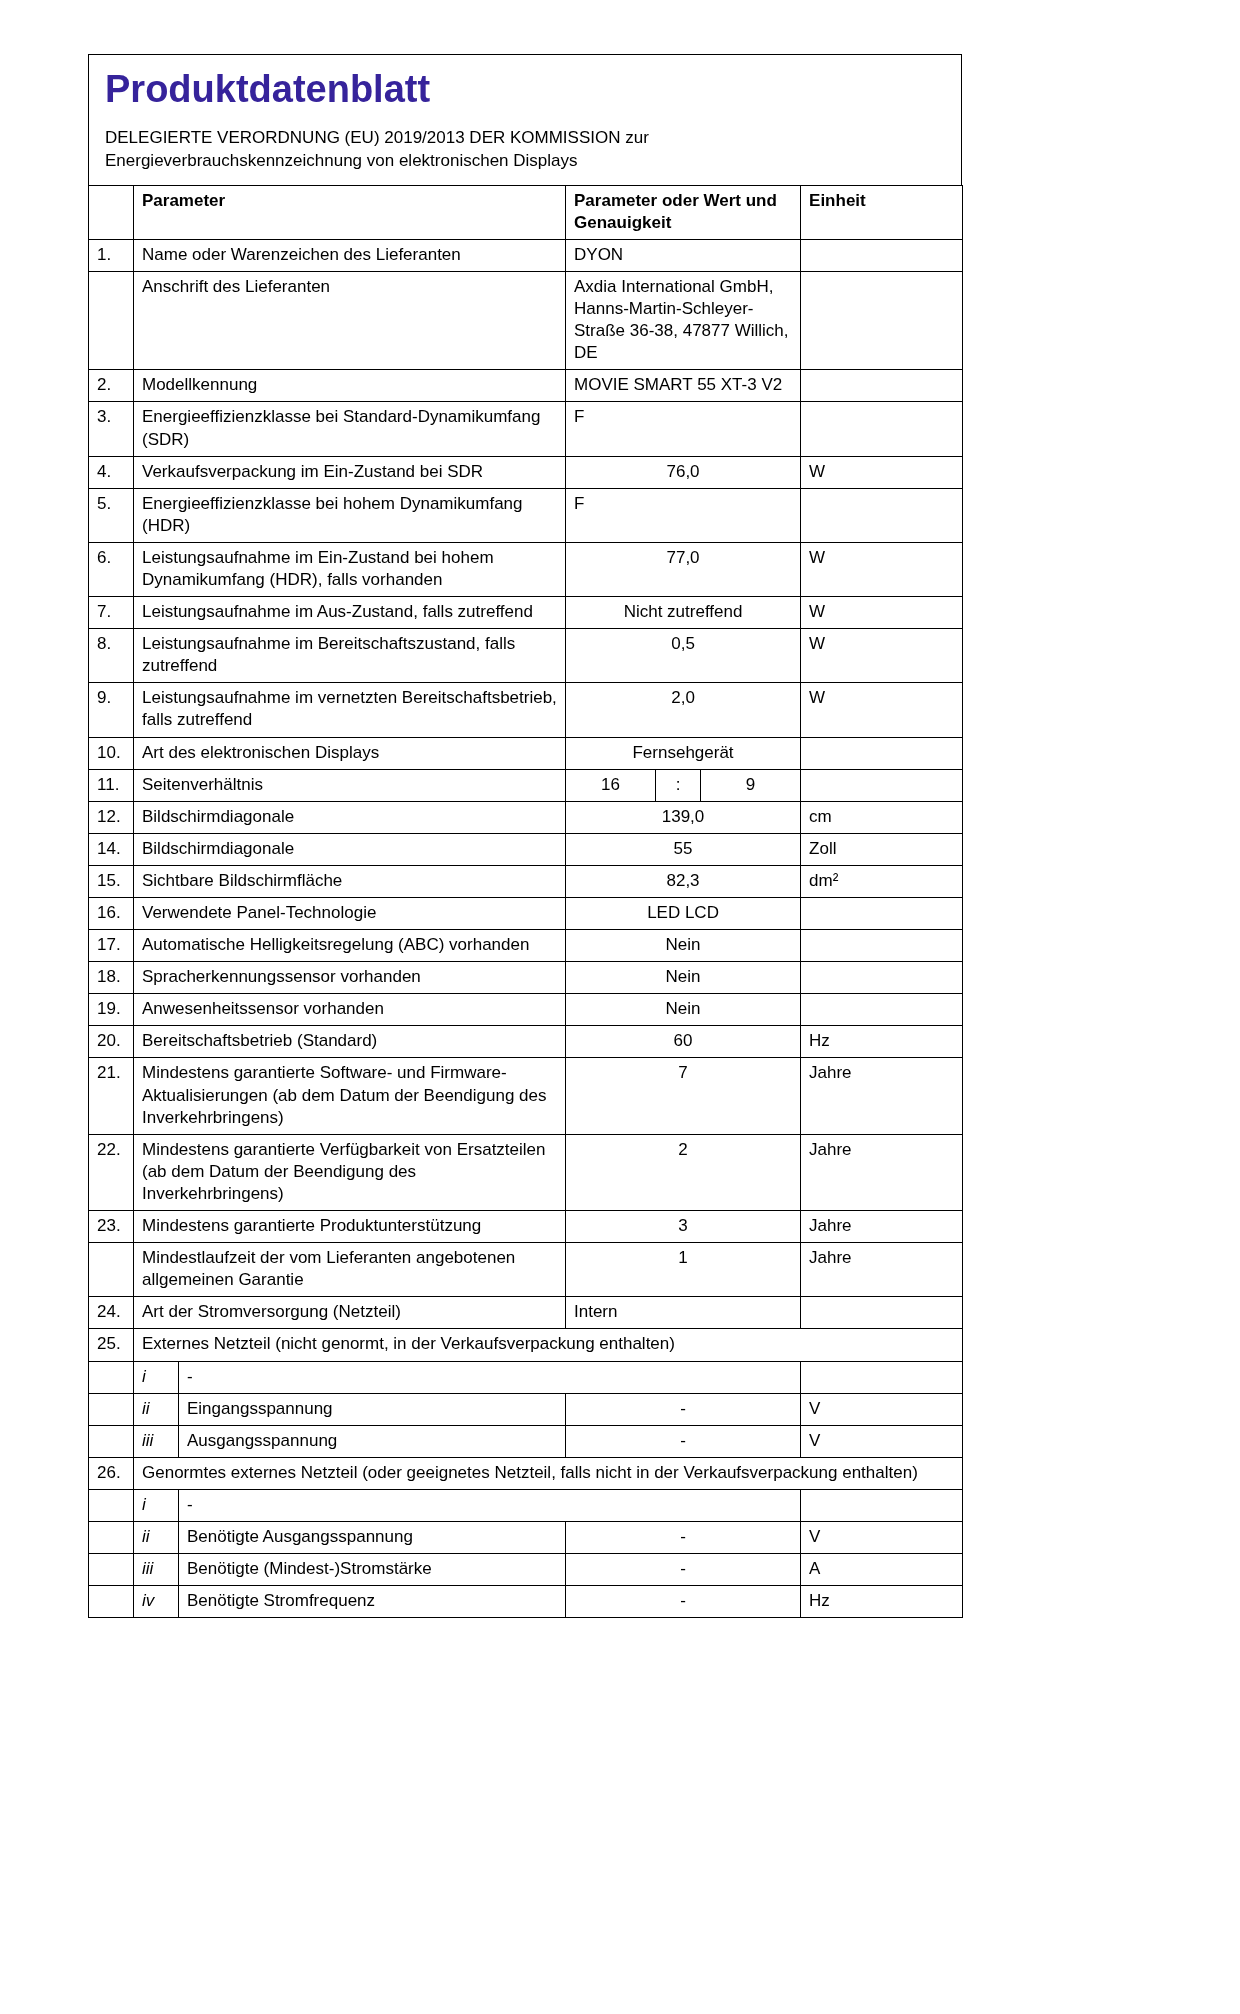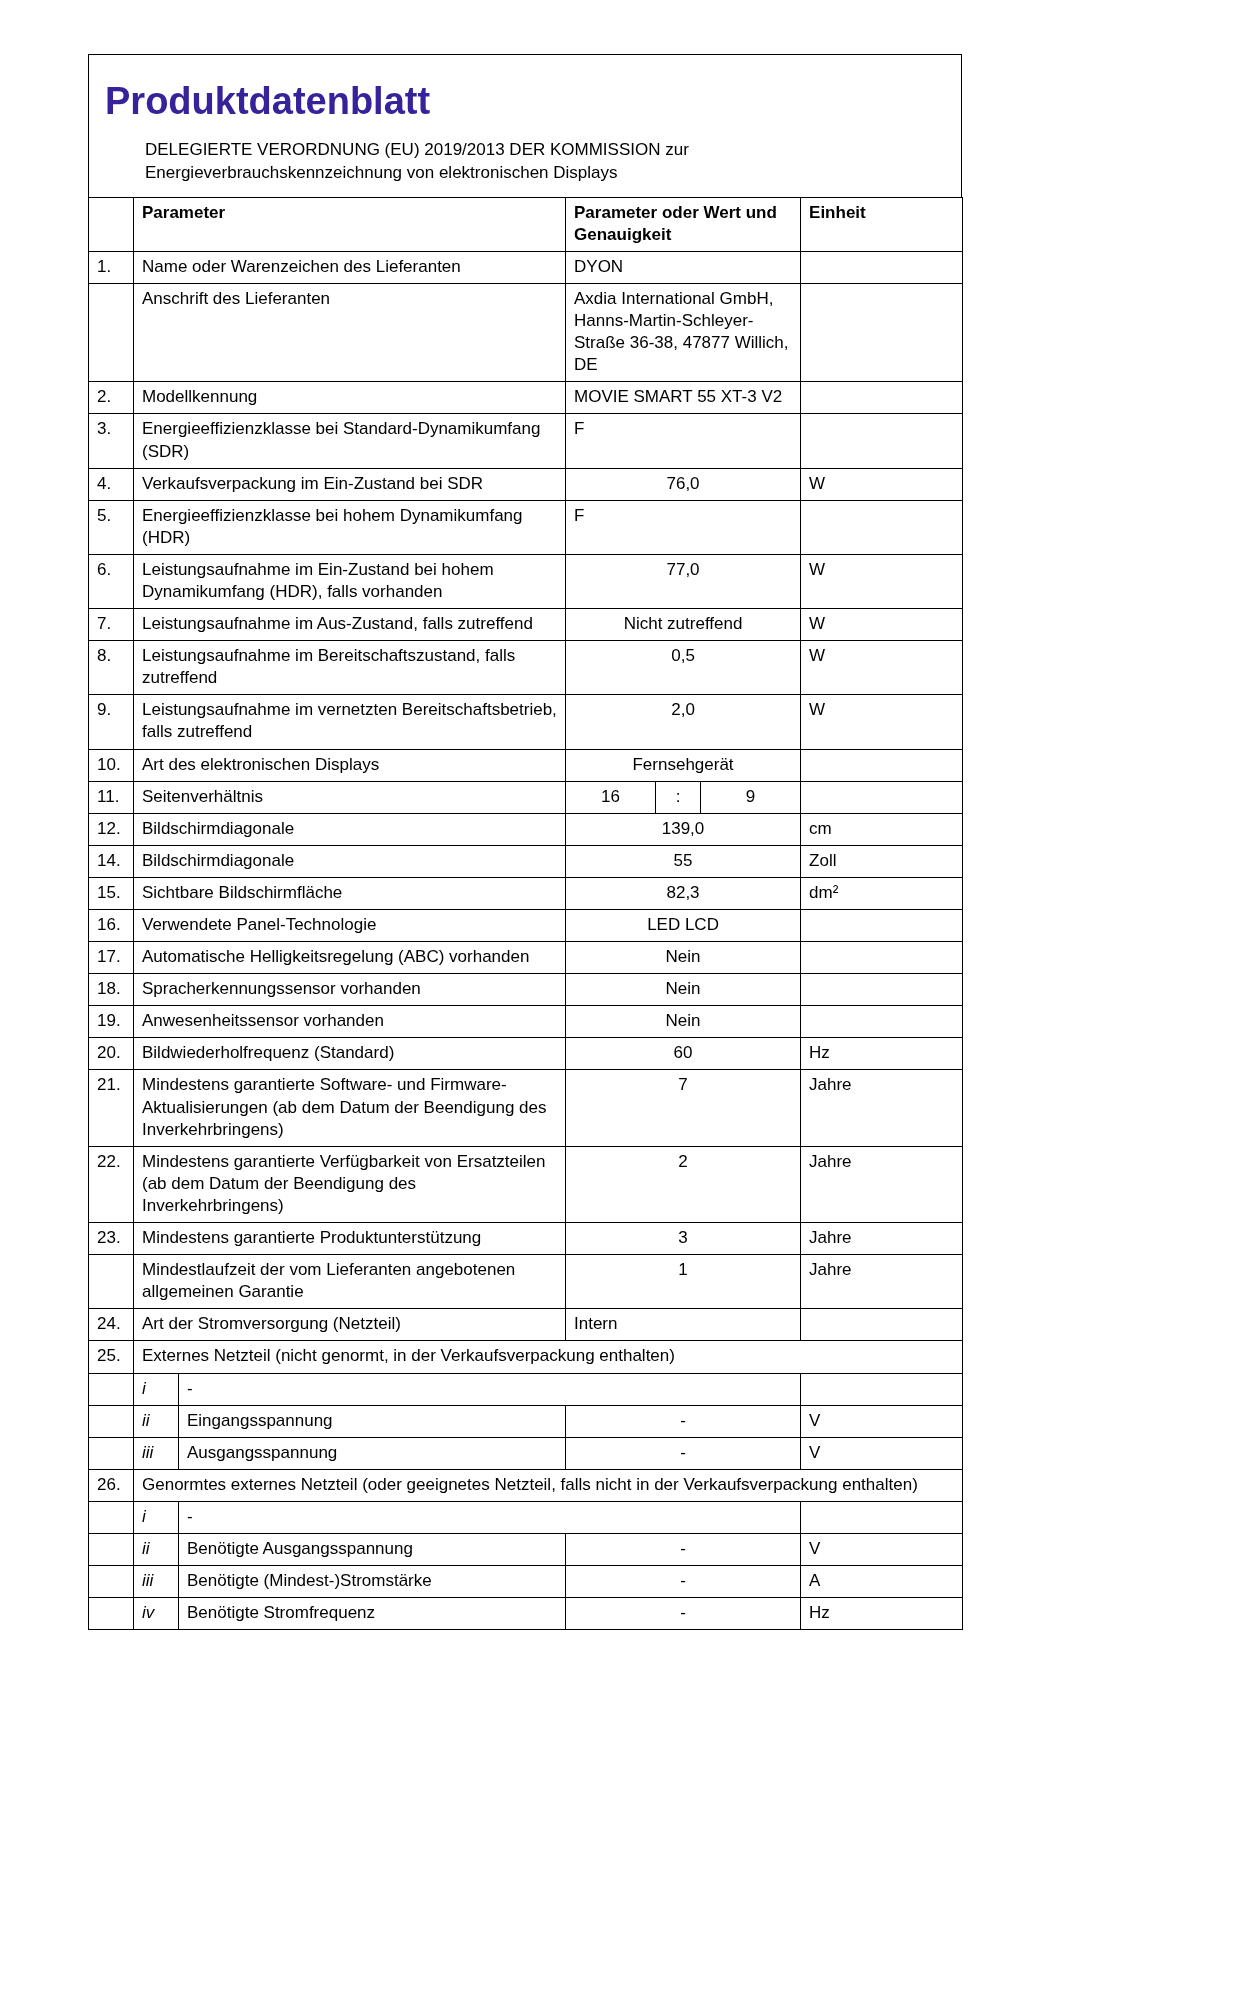--- a/index.html
+++ b/index.html
@@ -13,29 +13,28 @@
     width: 874px;
     margin: 54px 0 60px 88px;
   }
   .title-block {
     border: 1px solid #000;
     border-bottom: none;
     padding: 14px 16px 12px 16px;
     box-sizing: border-box;
   }
   .title-block h1 {
-    margin: 12px 0 16px 0;
+    margin: 0 0 16px 0;
     font-size: 38px;
     line-height: 1.1;
     font-weight: bold;
   }
   .subtitle {
     font-size: 17px;
     line-height: 1.35;
-    margin-left: 40px;
   }
   table.spec {
     border-collapse: collapse;
     table-layout: fixed;
     width: 874px;
     font-size: 17px;
     padding-left: 29px;
   }
   table.spec th,
   table.spec td {
@@ -196,21 +195,21 @@
           <td class="unit"></td>
         </tr>
         <tr>
           <td class="num">19.</td>
           <td class="param" colspan="2">Anwesenheitssensor vorhanden</td>
           <td class="val right" colspan="3">Nein</td>
           <td class="unit"></td>
         </tr>
         <tr>
           <td class="num">20.</td>
-          <td class="param" colspan="2">Bildwiederholfrequenz (Standard)</td>
+          <td class="param" colspan="2">Bereitschaftsbetrieb (Standard)</td>
           <td class="val right" colspan="3">60</td>
           <td class="unit">Hz</td>
         </tr>
         <tr>
           <td class="num">21.</td>
           <td class="param" colspan="2">Mindestens garantierte Software- und Firmware-Aktualisierungen (ab dem Datum der Beendigung des Inverkehrbringens)</td>
           <td class="val right" colspan="3">7</td>
           <td class="unit">Jahre</td>
         </tr>
         <tr>

